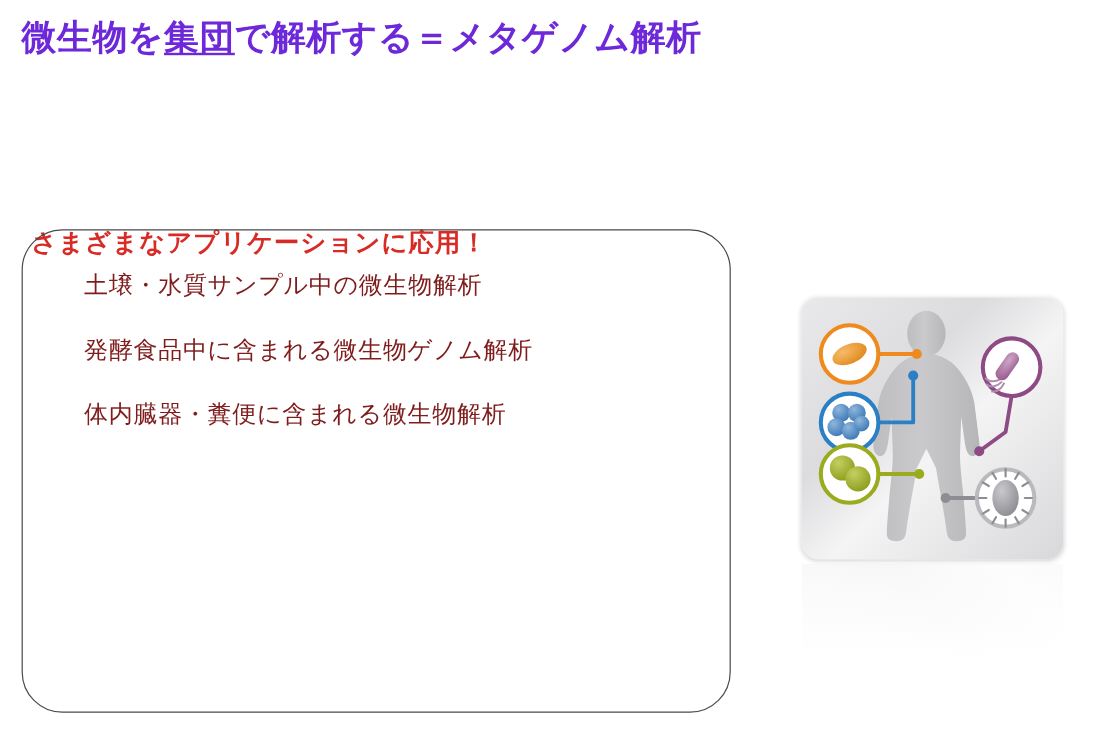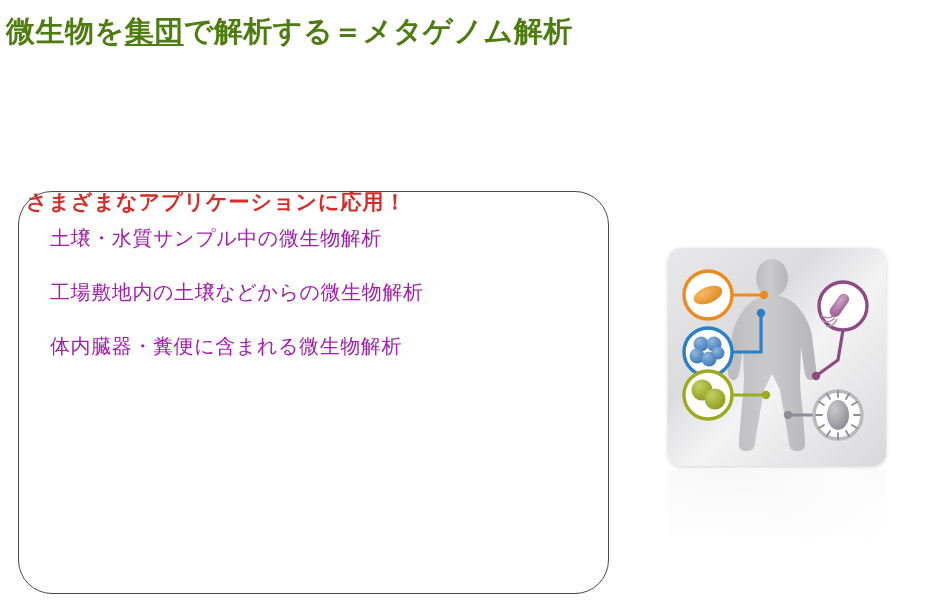--- a/index.html
+++ b/index.html
@@ -12,25 +12,25 @@
     height: 616px;
     position: relative;
     overflow: hidden;
     font-family: "Liberation Sans", "DejaVu Sans", sans-serif;
     -webkit-font-smoothing: antialiased;
   }
 
   
   .page-title {
     position: absolute;
-    left: 6px;
+    left: 18px;
     top: 12px;
     font-size: 29px;
     font-weight: bold;
-    color: #4d7c0f;
+    color: #6d28d9;
     letter-spacing: 0.5px;
     white-space: nowrap;
   }
   .page-title .underlined {
     text-decoration: underline;
     text-underline-offset: 3px;
   }
 
   
   .subtitle {
@@ -58,25 +58,26 @@
     background: transparent;
   }
   .list-items {
     position: absolute;
     left: 50px;
     top: 228px;
     width: 560px;
   }
   .list-item {
     font-size: 20px;
-    color: #a21caf;
+    color: #7f1d1d;
     letter-spacing: 0.6px;
     line-height: 1;
     margin-bottom: 34px;
     white-space: nowrap;
+    margin-left: 20px;
   }
   .list-item:last-child { margin-bottom: 0; }
 
   
   .illustration {
     position: absolute;
     left: 668px;
     top: 248px;
     width: 218px;
     height: 218px;
@@ -125,21 +126,21 @@
 <div class="page-title">
   <span>微生物を</span><span class="underlined">集団</span><span>で解析する＝メタゲノム解析</span>
 </div>
 
 <div class="subtitle">さまざまなアプリケーションに応用！</div>
 
 <div class="list-box"></div>
 
 <div class="list-items">
   <div class="list-item">土壌・水質サンプル中の微生物解析</div>
-  <div class="list-item">工場敷地内の土壌などからの微生物解析</div>
+  <div class="list-item">発酵食品中に含まれる微生物ゲノム解析</div>
   <div class="list-item">体内臓器・糞便に含まれる微生物解析</div>
 </div>
 
 <div class="illustration">
 
   <div class="panel-card">
     <svg class="panel-svg" viewBox="0 0 218 218" xmlns="http://www.w3.org/2000/svg">
       <defs>
         <linearGradient id="bodyGrad" x1="0" y1="0" x2="1" y2="0">
           <stop offset="0%" stop-color="#bdbdc0"></stop>

